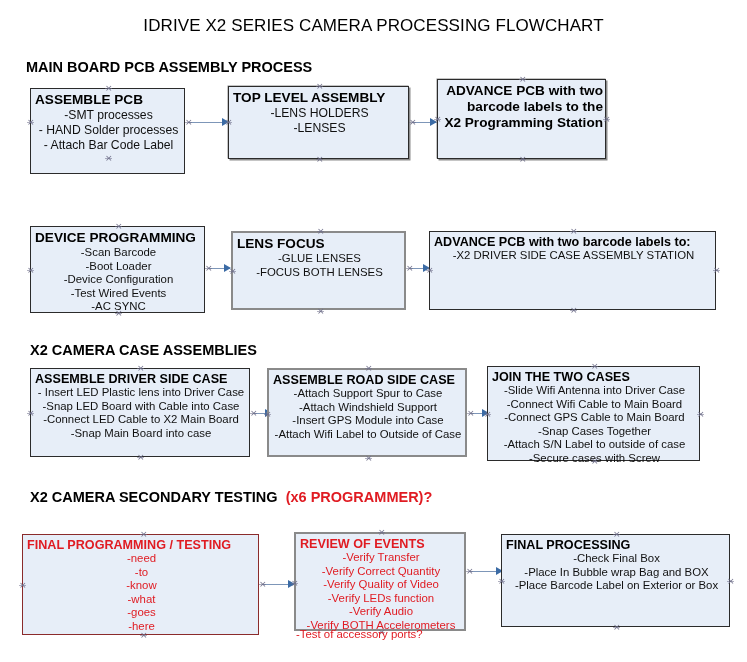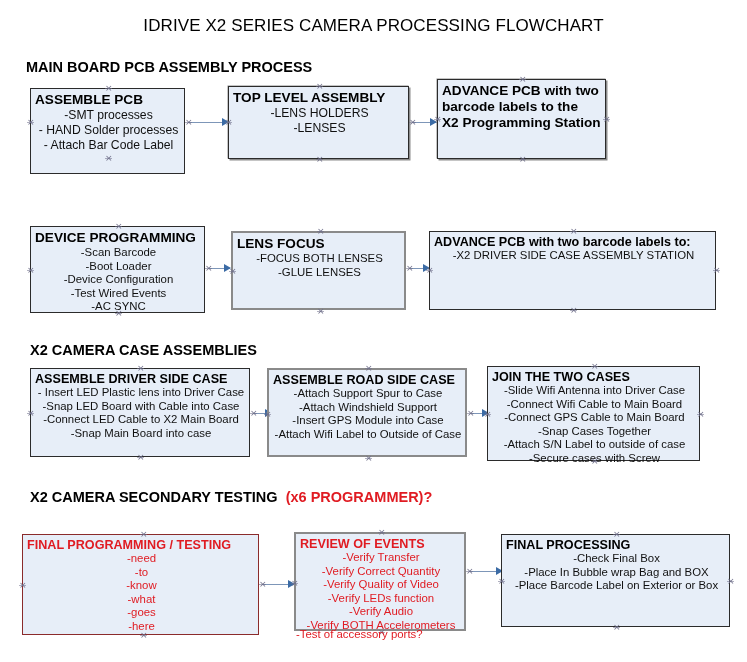--- a/index.html
+++ b/index.html
@@ -85,21 +85,21 @@
     </div>
     <span class="hx" style="left:-4px;top:32px;"></span>
     <span class="hx" style="left:87px;top:-4px;"></span>
     <span class="hx" style="left:87px;top:69px;"></span>
   </div>
 
   <div class="conn" style="left:412px;top:122px;width:25px;"></div>
   <div class="arrow" style="left:430px;top:118px;"></div>
   <span class="hx" style="left:409px;top:119px;"></span>
 
-  <div class="box thick" style="left:437px;top:79px;width:169px;height:80px;">
+  <div class="box thick" style="left:437px;top:79px;width:169px;height:80px;text-align:right;">
     <div class="inner">
       <div class="hd big">ADVANCE PCB with two</div>
       <div class="hd big">barcode labels to the</div>
       <div class="hd big">X2 Programming Station</div>
     </div>
     <span class="hx" style="left:-4px;top:36px;"></span>
     <span class="hx" style="left:165px;top:36px;"></span>
     <span class="hx" style="left:81px;top:-4px;"></span>
     <span class="hx" style="left:81px;top:76px;"></span>
   </div>
@@ -119,22 +119,22 @@
     <span class="hx" style="left:84px;top:83px;"></span>
   </div>
 
   <div class="conn" style="left:208px;top:268px;width:22px;"></div>
   <div class="arrow" style="left:224px;top:264px;"></div>
   <span class="hx" style="left:205px;top:265px;"></span>
 
   <div class="box grayframe" style="left:231px;top:231px;width:175px;height:79px;">
     <div class="inner">
       <div class="hd big">LENS FOCUS</div>
+      <div class="ln">-GLUE LENSES</div>
       <div class="ln">-FOCUS BOTH LENSES</div>
-      <div class="ln">-GLUE LENSES</div>
     </div>
     <span class="hx" style="left:-4px;top:35px;"></span>
     <span class="hx" style="left:84px;top:-5px;"></span>
     <span class="hx" style="left:84px;top:75px;"></span>
   </div>
 
   <div class="conn" style="left:409px;top:268px;width:20px;"></div>
   <div class="arrow" style="left:423px;top:264px;"></div>
   <span class="hx" style="left:406px;top:265px;"></span>
 

